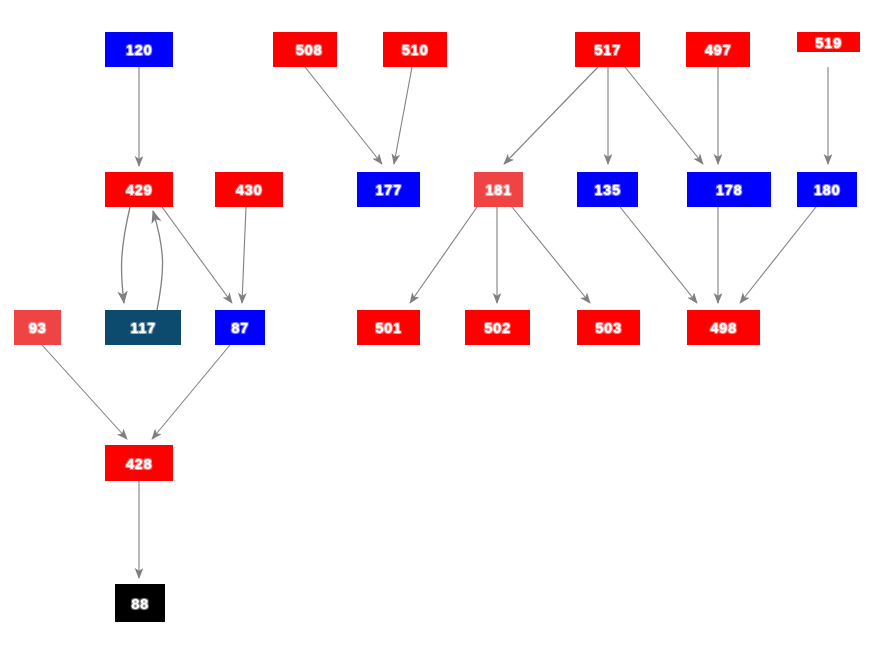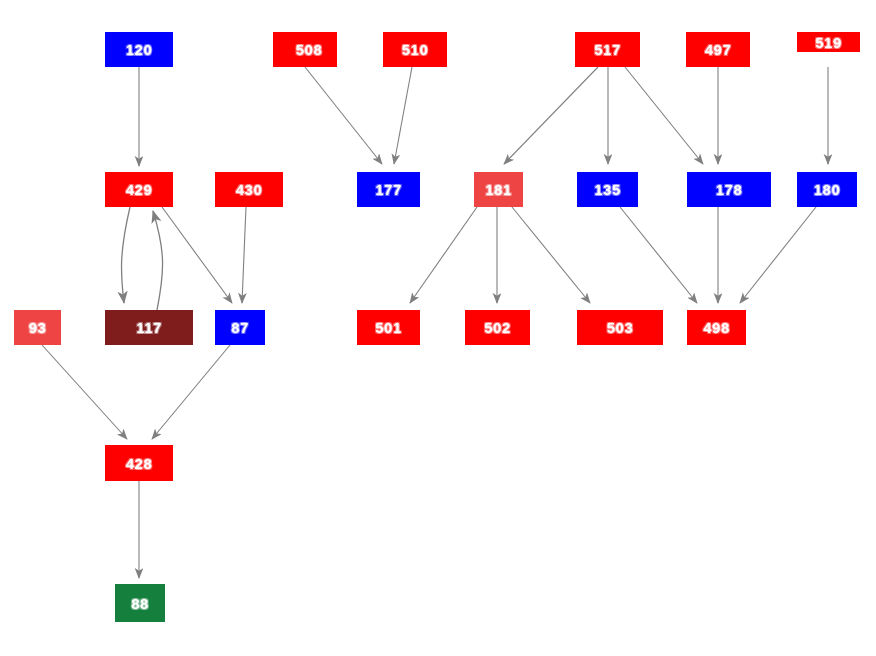--- a/index.html
+++ b/index.html
@@ -118,38 +118,38 @@
       </div>
       <div class="node" style="left: 687px; top: 172px; width: 84px; height: 35px; background: rgb(0, 0, 254);">
         <span class="node-label">178</span>
       </div>
       <div class="node" style="left: 797px; top: 172px; width: 60px; height: 35px; background: rgb(0, 0, 254);">
         <span class="node-label">180</span>
       </div>
       <div class="node" style="left: 14px; top: 310px; width: 47px; height: 35px; background: #ef4444;">
         <span class="node-label">93</span>
       </div>
-      <div class="node" style="left: 105px; top: 310px; width: 88px; height: 35px; background: #7f1d1d;">
+      <div class="node" style="left: 105px; top: 310px; width: 76px; height: 35px; background: #0c4a6e;">
         <span class="node-label">117</span>
       </div>
       <div class="node" style="left: 215px; top: 310px; width: 50px; height: 35px; background: rgb(0, 0, 254);">
         <span class="node-label">87</span>
       </div>
       <div class="node" style="left: 357px; top: 310px; width: 63px; height: 35px; background: rgb(254, 0, 0);">
         <span class="node-label">501</span>
       </div>
       <div class="node" style="left: 465px; top: 310px; width: 65px; height: 35px; background: rgb(254, 0, 0);">
         <span class="node-label">502</span>
       </div>
-      <div class="node" style="left: 577px; top: 310px; width: 86px; height: 35px; background: rgb(254, 0, 0);">
+      <div class="node" style="left: 577px; top: 310px; width: 63px; height: 35px; background: rgb(254, 0, 0);">
         <span class="node-label">503</span>
       </div>
-      <div class="node" style="left: 687px; top: 310px; width: 59px; height: 35px; background: rgb(254, 0, 0);">
+      <div class="node" style="left: 687px; top: 310px; width: 73px; height: 35px; background: rgb(254, 0, 0);">
         <span class="node-label">498</span>
       </div>
       <div class="node" style="left: 105px; top: 445px; width: 68px; height: 36px; background: rgb(254, 0, 0);">
         <span class="node-label">428</span>
       </div>
-      <div class="node" style="left: 115px; top: 584px; width: 50px; height: 38px; background: #15803d;">
+      <div class="node" style="left: 115px; top: 584px; width: 50px; height: 38px; background: #000000;">
         <span class="node-label">88</span>
       </div>
     </div>
 </div>
 
 </body></html>

